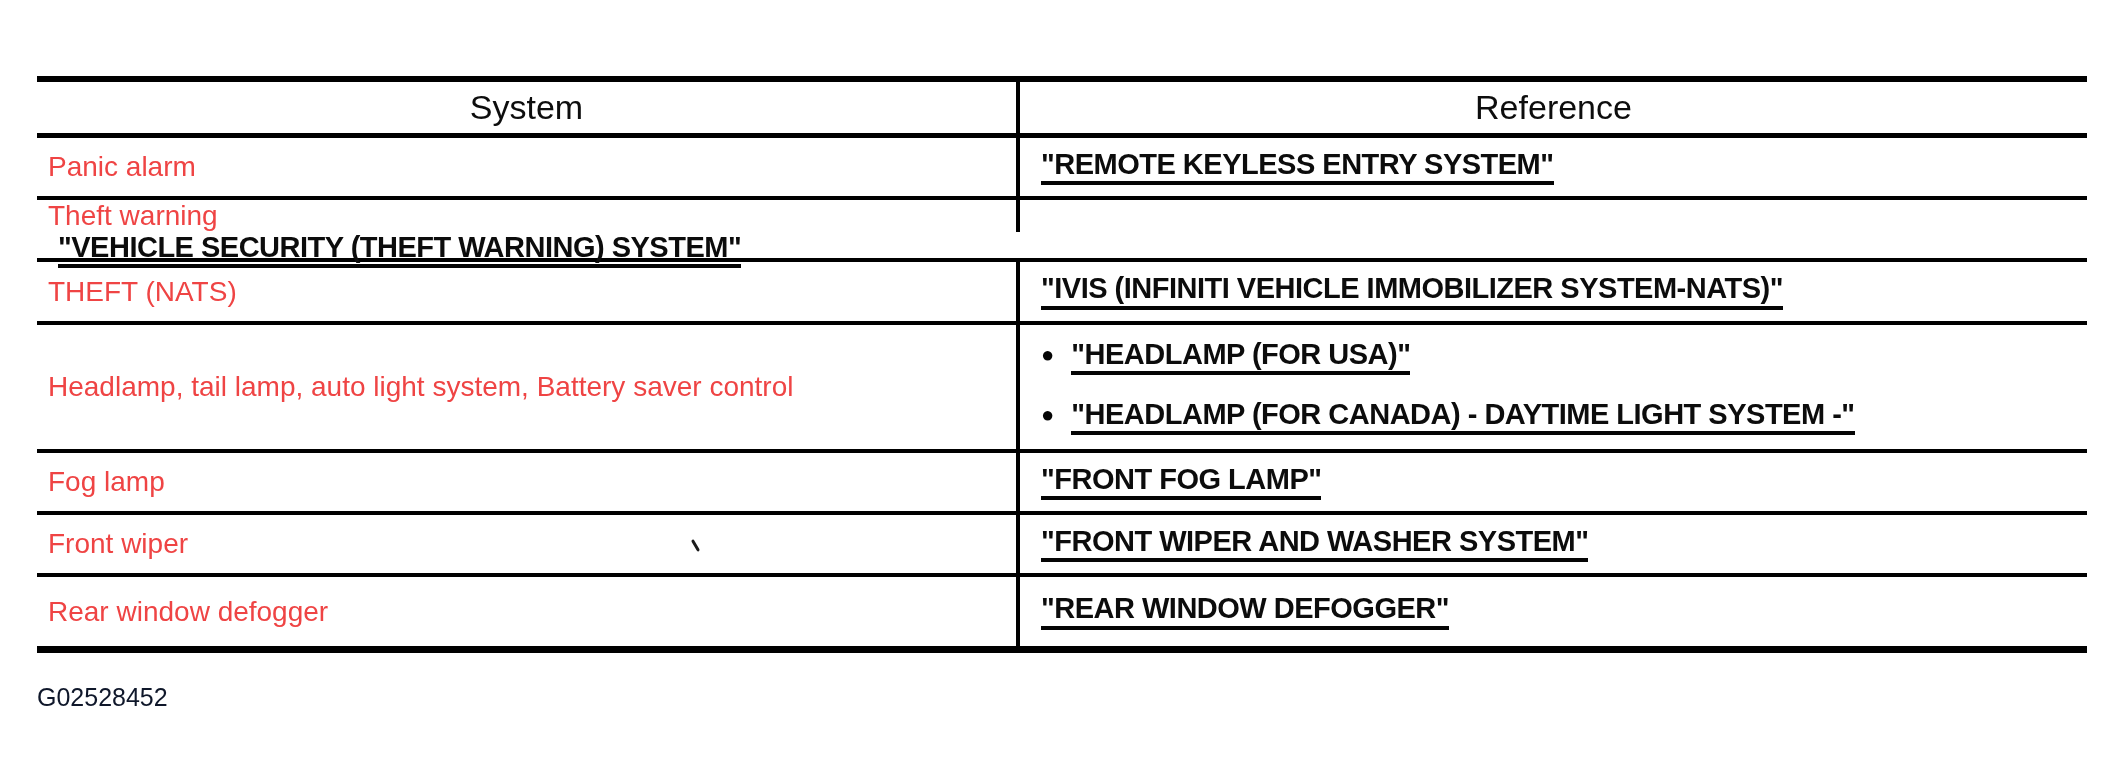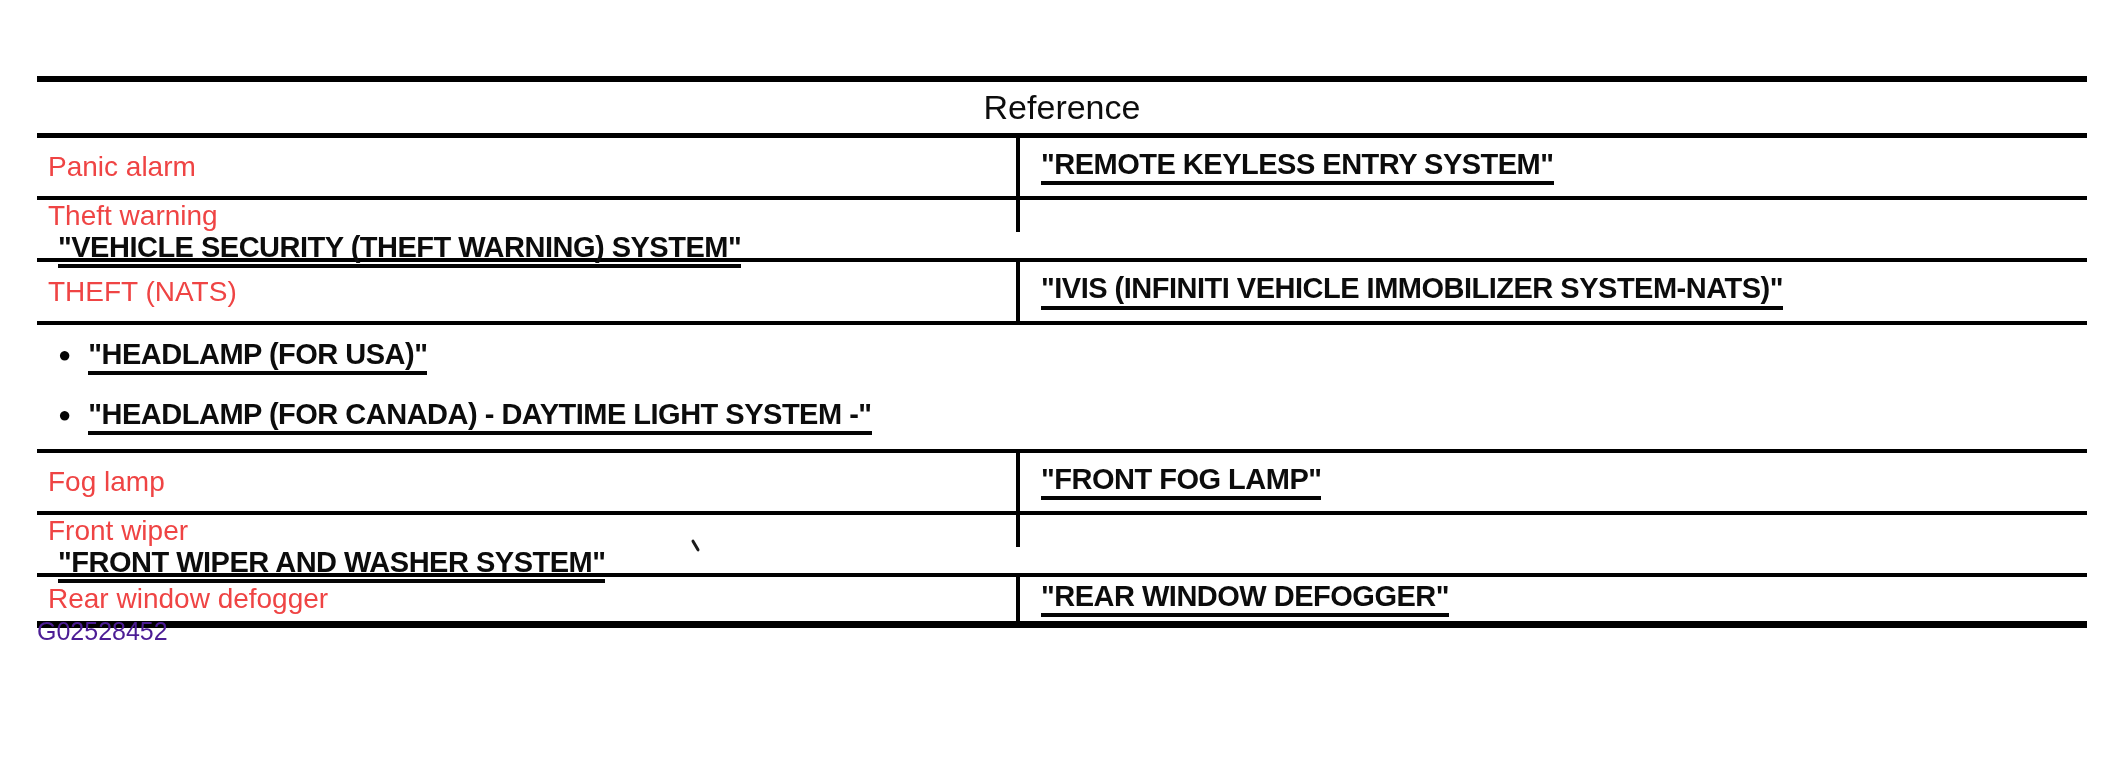--- a/index.html
+++ b/index.html
@@ -32,22 +32,22 @@
   }
   .row.header { border-bottom: 5px solid #000; }
   .row:last-child { border-bottom: none; }
 
   .h-head { height: 56px; }
   .h-r0 { height: 62px; }
   .h-r1 { height: 62px; flex-direction: column; }
   .h-r2 { height: 63px; }
   .h-r3 { height: 128px; }
   .h-r4 { height: 62px; }
-  .h-r5 { height: 62px; flex-direction: column; }
-  .h-r6 { height: 44px; }
+  .h-r5 { height: 62px; }
+  .h-r6 { height: 69px; }
 
   .cell-l {
     width: 983px;
     box-sizing: border-box;
     border-right: 4px solid #000;
     display: flex;
     align-items: center;
     padding-left: 11px;
     font-size: 28px;
     color: #ef4444;
@@ -86,43 +86,44 @@
     letter-spacing: -0.5px;
     color: #0c0c0c;
     border-bottom: 4px solid #050505;
     padding-bottom: 2px;
     line-height: 1.05;
     cursor: pointer;
   }
   .figure-id {
     position: absolute;
     left: 37px;
-    top: 617px;
+    top: 683px;
     font-size: 25px;
-    color: #4c1d95;
+    color: #0f172a;
   }
   .scan-artifact {
     position: absolute;
     left: 694px;
     top: 539px;
     width: 3px;
     height: 13px;
     background: #1c1c1c;
     transform: rotate(-30deg);
     border-radius: 2px;
   }
 </style>
 </head>
 <body>
 
 <div class="page">
 
   <div class="ref-table">
 
     <div class="row header h-head">
+      <div class="cell-l head">System</div>
       <div class="cell-r head">Reference</div>
     </div>
 
     <div class="row h-r0">
       <div class="cell-l">Panic alarm</div>
       <div class="cell-r">
         <div class="ref-line">
           <span class="ref-link">"REMOTE KEYLESS ENTRY SYSTEM"</span>
         </div>
       </div>
@@ -140,20 +141,21 @@
     <div class="row h-r2">
       <div class="cell-l">THEFT (NATS)</div>
       <div class="cell-r">
         <div class="ref-line">
           <span class="ref-link">"IVIS (INFINITI VEHICLE IMMOBILIZER SYSTEM-NATS)"</span>
         </div>
       </div>
     </div>
 
     <div class="row h-r3">
+      <div class="cell-l">Headlamp, tail lamp, auto light system, Battery saver control</div>
       <div class="cell-r">
         <div class="ref-line">
           <span class="bullet">●</span>
           <span class="ref-link">"HEADLAMP (FOR USA)"</span>
         </div>
         <div class="ref-line">
           <span class="bullet">●</span>
           <span class="ref-link">"HEADLAMP (FOR CANADA) - DAYTIME LIGHT SYSTEM -"</span>
         </div>
       </div>

